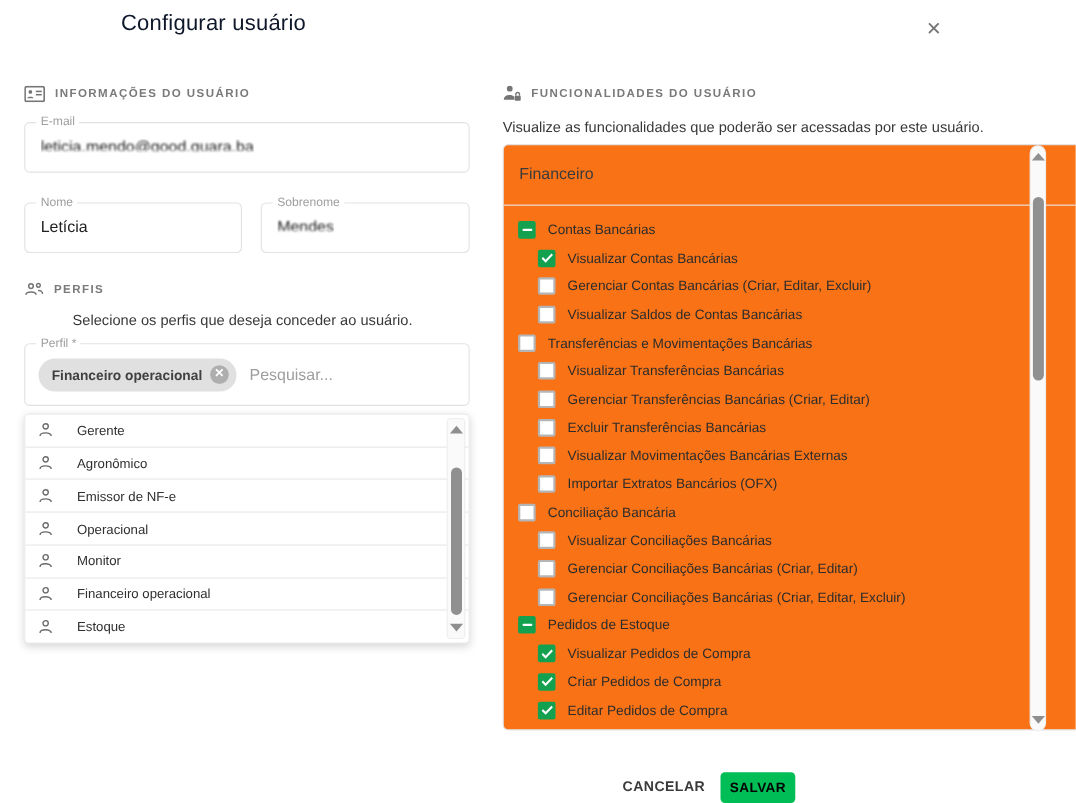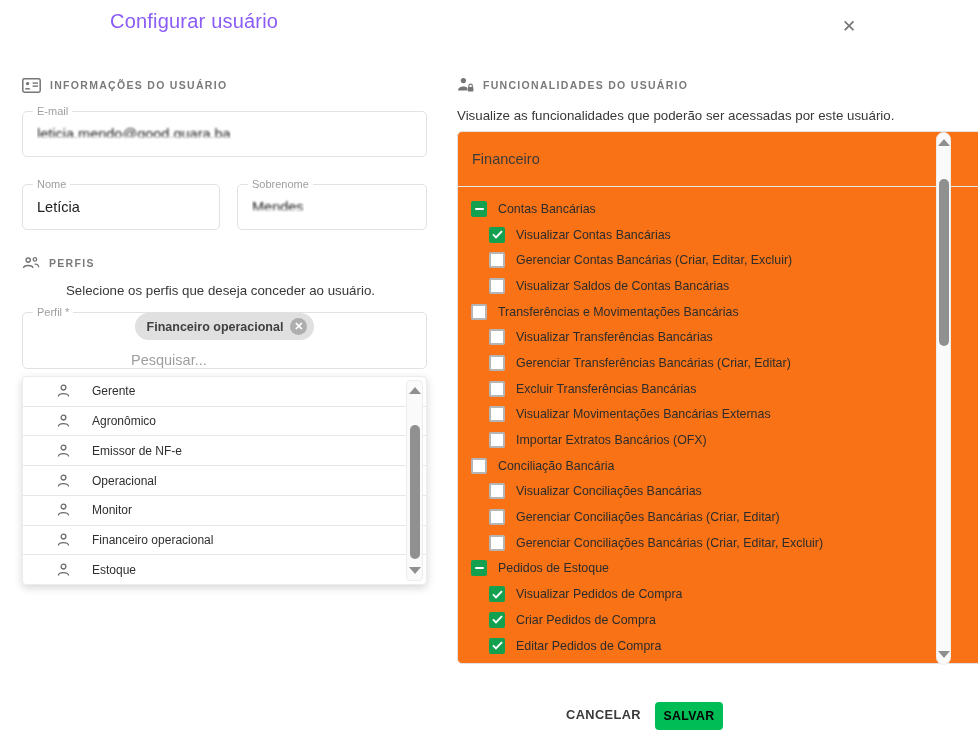--- a/index.html
+++ b/index.html
@@ -8,21 +8,21 @@
     --text:#2f2f2f;
     --label-gray:#9e9e9e;
     --section-gray:#7a7a7a;
     --border:#e2e2e2;
   }
   *{margin:0;padding:0;box-sizing:border-box;}
   html,body{background:#fff;}
   body{font-family:"Liberation Sans", sans-serif; color:var(--text);}
   #dialog{position:relative;width:978px;height:730px;background:#fff;overflow:hidden;}
 
-  .dialog-title{position:absolute;left:110px;top:10px;font-size:20px;font-weight:500;color:#8b5cf6;letter-spacing:.2px;}
+  .dialog-title{position:absolute;left:110px;top:10px;font-size:20px;font-weight:500;color:#0f172a;letter-spacing:.2px;}
   .close-btn{position:absolute;left:836px;top:13px;width:26px;height:26px;display:flex;align-items:center;justify-content:center;
     font-size:17px;color:#757575;cursor:pointer;background:none;border:none;font-family:"Liberation Sans",sans-serif;}
 
   
   .left-col{position:absolute;left:22px;top:77px;width:405px;}
   .right-col{position:absolute;left:457px;top:77px;width:569px;}
 
   .section-head{display:flex;align-items:center;gap:9px;height:16px;}
   .section-head .sh-label{font-size:10.5px;font-weight:700;letter-spacing:1.3px;color:var(--section-gray);}
   .section-head svg{flex:none;}
@@ -36,32 +36,32 @@
     mask-image:linear-gradient(to bottom,#000 55%,transparent 85%);}
 
   .email-field{margin-top:18px;height:46px;}
   .name-row{display:flex;gap:17px;margin-top:27px;}
   .nome-field{width:198px;height:46px;}
   .sobrenome-field{width:190px;height:46px;}
 
   .perfis-head{margin-top:25px;}
   .perfis-helper{margin-top:12px;font-size:13.3px;color:#383838;margin-left:44px;}
 
-  .perfil-field{margin-top:14px;height:57px;display:flex;align-items:center;padding:0 12px;gap:12px;flex-direction:column;}
+  .perfil-field{margin-top:14px;height:57px;display:flex;align-items:center;padding:0 12px;gap:12px;}
   .chip{display:inline-flex;align-items:center;gap:7px;height:30px;background:#e0e0e0;border-radius:16px;
     padding:0 7px 0 12px;font-size:12.5px;font-weight:700;color:#404040;white-space:nowrap;cursor:default;}
   .chip-remove{width:17px;height:17px;border-radius:50%;background:#aeaeae;color:#fff;display:flex;align-items:center;
     justify-content:center;font-size:11px;line-height:1;cursor:pointer;}
   .perfil-search{border:none;outline:none;flex:1;font-size:14.5px;color:#212121;font-family:"Liberation Sans",sans-serif;min-width:40px;}
   .perfil-search::placeholder{color:#9e9e9e;}
 
   
   .dropdown{position:relative;margin-top:7px;height:209px;border:1px solid #ececec;border-radius:4px;background:#fff;
     box-shadow:0 3px 8px rgba(0,0,0,.16);display:flex;flex-direction:column;overflow:hidden;}
-  .dd-item{flex:1;display:flex;align-items:center;gap:22px;padding-left:34px;border-bottom:1px solid #e7e7e7;cursor:pointer;}
+  .dd-item{flex:1;display:flex;align-items:center;gap:22px;padding-left:12px;border-bottom:1px solid #e7e7e7;cursor:pointer;}
   .dd-item:last-child{border-bottom:none;}
   .dd-item .dd-label{font-size:12px;color:#2f2f2f;}
   .dd-item svg{flex:none;}
 
   .scrollbar{position:absolute;background:#fafafa;border:1px solid #ededed;border-radius:8px;}
   .sb-arrow{position:absolute;left:50%;transform:translateX(-50%);width:0;height:0;border-left:6px solid transparent;border-right:6px solid transparent;}
   .sb-arrow.up{top:6px;border-bottom:7px solid #8f8f8f;}
   .sb-arrow.down{bottom:6px;border-top:7px solid #8f8f8f;}
   .sb-thumb{position:absolute;left:50%;transform:translateX(-50%);width:10px;background:#909090;border-radius:5px;}
 

